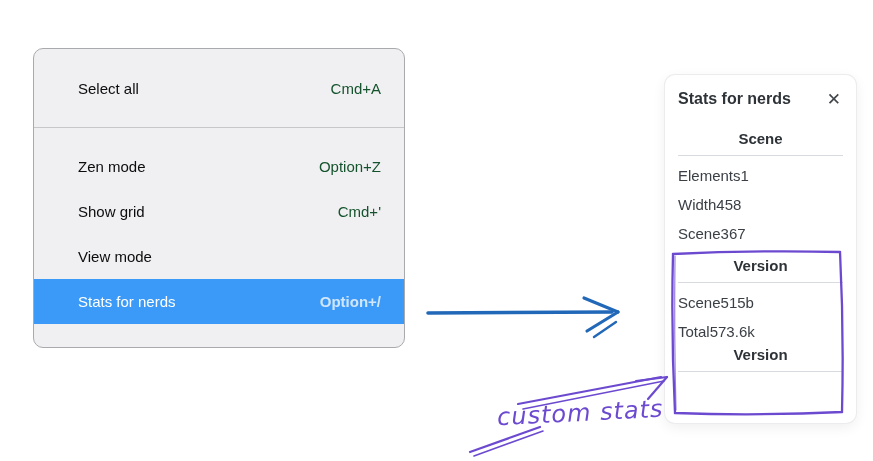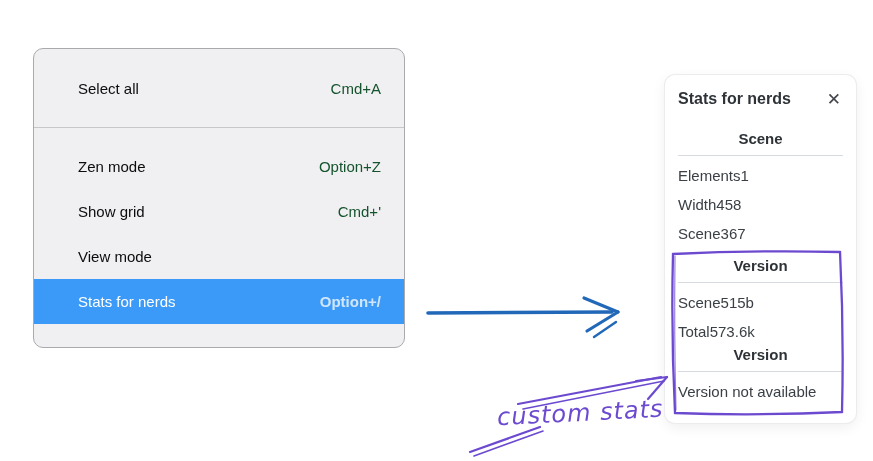--- a/index.html
+++ b/index.html
@@ -145,21 +145,20 @@
       <span>Scene</span>
       <span>515b</span>
     </div>
     <div class="stat-row">
       <span>Total</span>
       <span>573.6k</span>
     </div>
 
     <div class="stat-heading heading-version">Version</div>
     <hr>
-    <div class="version-note">Version not available</div>
   </div>
 
   <svg class="overlay" viewBox="0 0 873 461" xmlns="http://www.w3.org/2000/svg">
 
     <g stroke="#2268b8" fill="none" stroke-linecap="round">
       <path d="M428,313 L612,312" stroke-width="3.6"></path>
       <path d="M584,298 L618,312" stroke-width="3.2"></path>
       <path d="M618,312 L587,331" stroke-width="3.2"></path>
       <path d="M594,337 L616,322" stroke-width="2.4"></path>
     </g>

